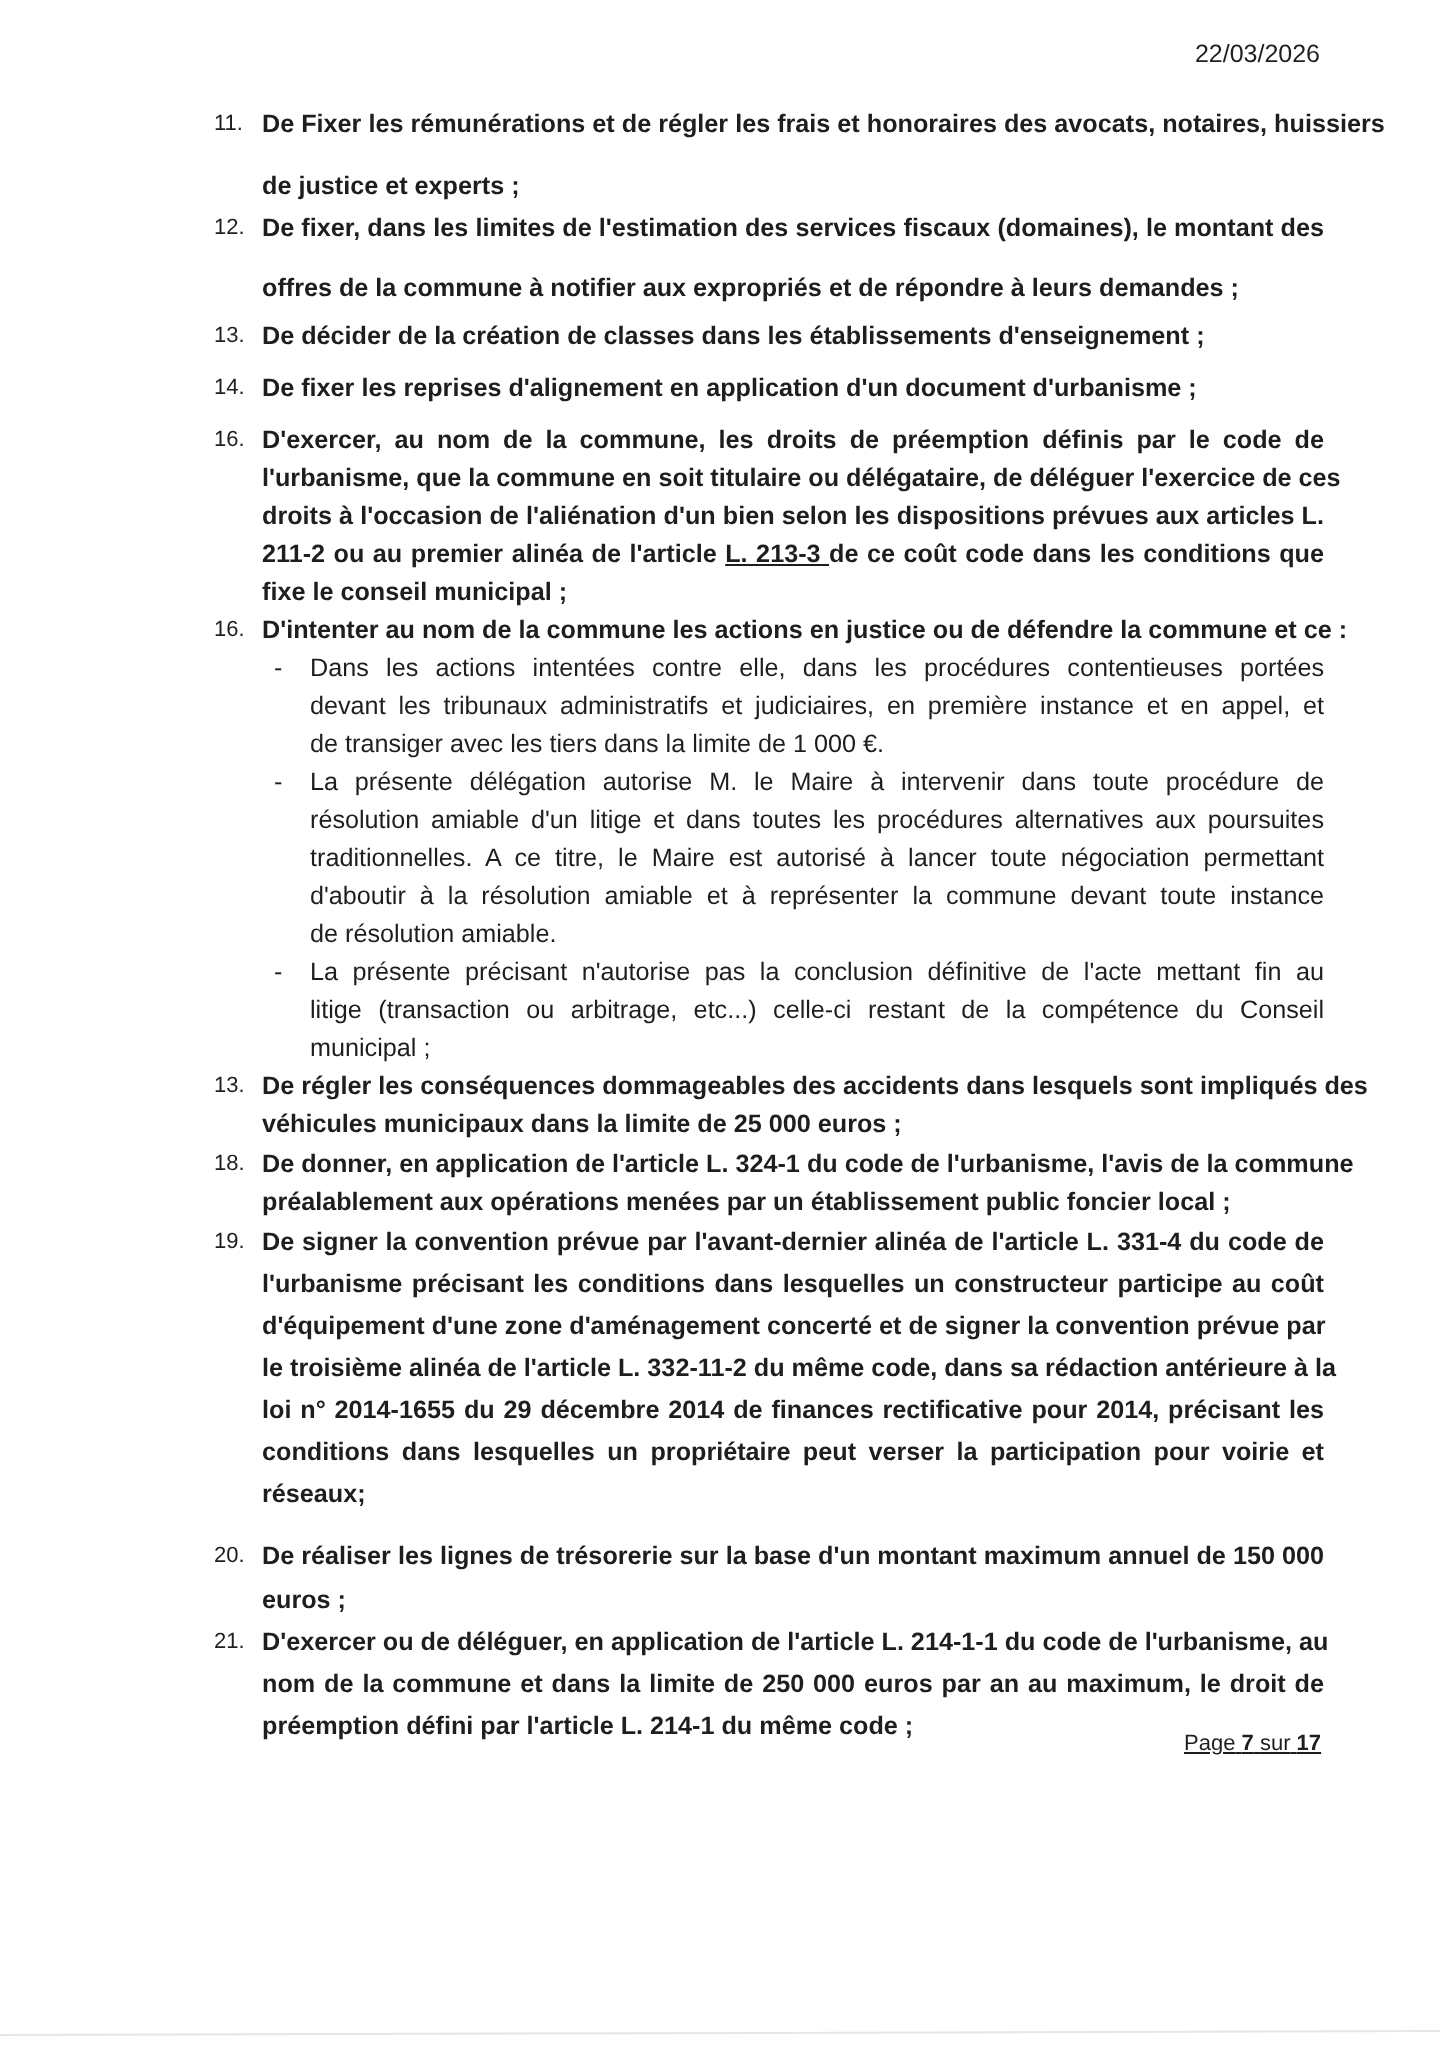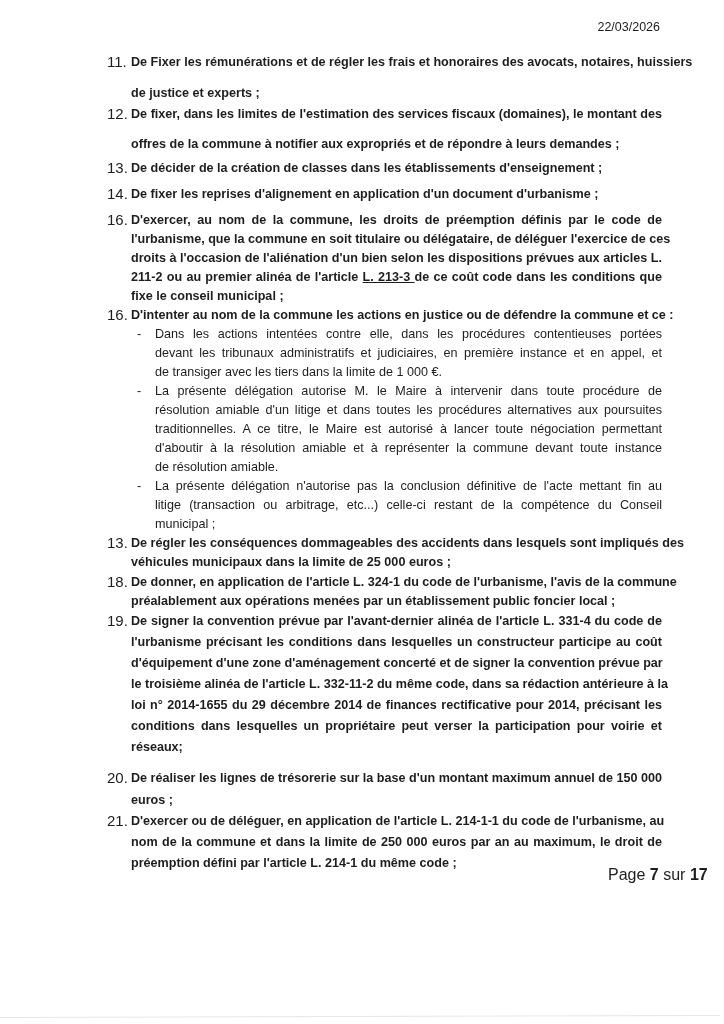--- a/index.html
+++ b/index.html
@@ -6,26 +6,26 @@
   body {
     width: 724px; height: 1024px; background: #ffffff; position: relative; overflow: hidden;
     font-family: "Liberation Sans", sans-serif; color: #1e1e1e;
   }
   .date { position: absolute; top: 20px; right: 64px; font-size: 12.5px; }
   .line {
     position: absolute; left: 131px; width: 531px; font-size: 12.6px; line-height: 16px;
     white-space: nowrap; text-align: justify; text-align-last: justify; font-weight: bold;
   }
   .line.last { text-align-last: left; }
-  .num { position: absolute; left: 107px; font-size: 15px; line-height: 16px; }
+  .num { position: absolute; left: 107px; font-size: 11px; line-height: 16px; }
   .bline { position: absolute; left: 155px; width: 507px; font-size: 12.6px; line-height: 16px; white-space: nowrap; text-align: justify; text-align-last: justify; }
   .bline.last { text-align-last: left; }
   .dash { position: absolute; left: 137px; font-size: 12.6px; line-height: 16px; }
   .u { text-decoration: underline; margin-top: 20px; }
-  .footer { position: absolute; top: 866px; left: 608px; font-size: 16px; }
+  .footer { position: absolute; top: 866px; left: 592px; font-size: 11px; text-decoration: underline; }
   .footer b { font-weight: bold; }
   .scanline { position: absolute; left: 0; top: 1016px; width: 720px; height: 1px; background: #e6e6e6; transform: rotate(-0.15deg); }
 </style>
 </head>
 <body>
 
 <div>
   <div class="date">22/03/2026</div>
 
   <div class="num" style="top:54px">11.</div>
@@ -58,21 +58,21 @@
   <div class="bline last" style="top:364px">de transiger avec les tiers dans la limite de 1 000 €.</div>
 
   <div class="dash" style="top:383px">-</div>
   <div class="bline" style="top:383px">La présente délégation autorise M. le Maire à intervenir dans toute procédure de</div>
   <div class="bline" style="top:402px">résolution amiable d'un litige et dans toutes les procédures alternatives aux poursuites</div>
   <div class="bline" style="top:421px">traditionnelles. A ce titre, le Maire est autorisé à lancer toute négociation permettant</div>
   <div class="bline" style="top:440px">d'aboutir à la résolution amiable et à représenter la commune devant toute instance</div>
   <div class="bline last" style="top:459px">de résolution amiable.</div>
 
   <div class="dash" style="top:478px">-</div>
-  <div class="bline" style="top:478px">La présente délégation n'autorise pas la conclusion définitive de l'acte mettant fin au</div>
+  <div class="bline" style="top:478px">La présente précisant n'autorise pas la conclusion définitive de l'acte mettant fin au</div>
   <div class="bline" style="top:497px">litige (transaction ou arbitrage, etc...) celle-ci restant de la compétence du Conseil</div>
   <div class="bline last" style="top:516px">municipal ;</div>
 
   <div class="num" style="top:535px">13.</div>
   <div class="line" style="top:535px">De régler les conséquences dommageables des accidents dans lesquels sont impliqués des</div>
   <div class="line last" style="top:554px">véhicules municipaux dans la limite de 25 000 euros ;</div>
 
   <div class="num" style="top:574px">18.</div>
   <div class="line" style="top:574px">De donner, en application de l'article L. 324-1 du code de l'urbanisme, l'avis de la commune</div>
   <div class="line last" style="top:593px">préalablement aux opérations menées par un établissement public foncier local ;</div>

